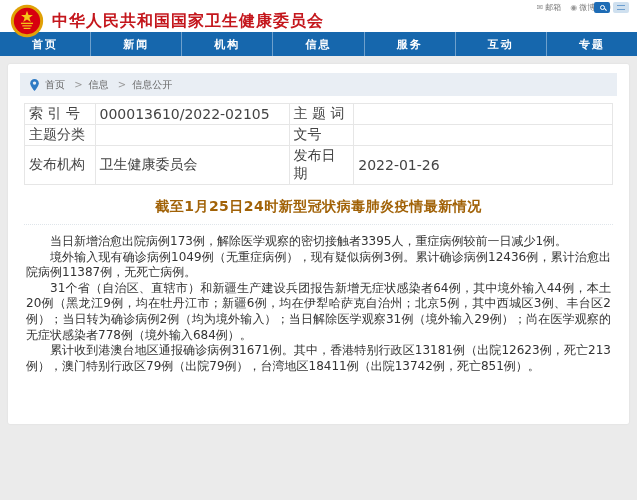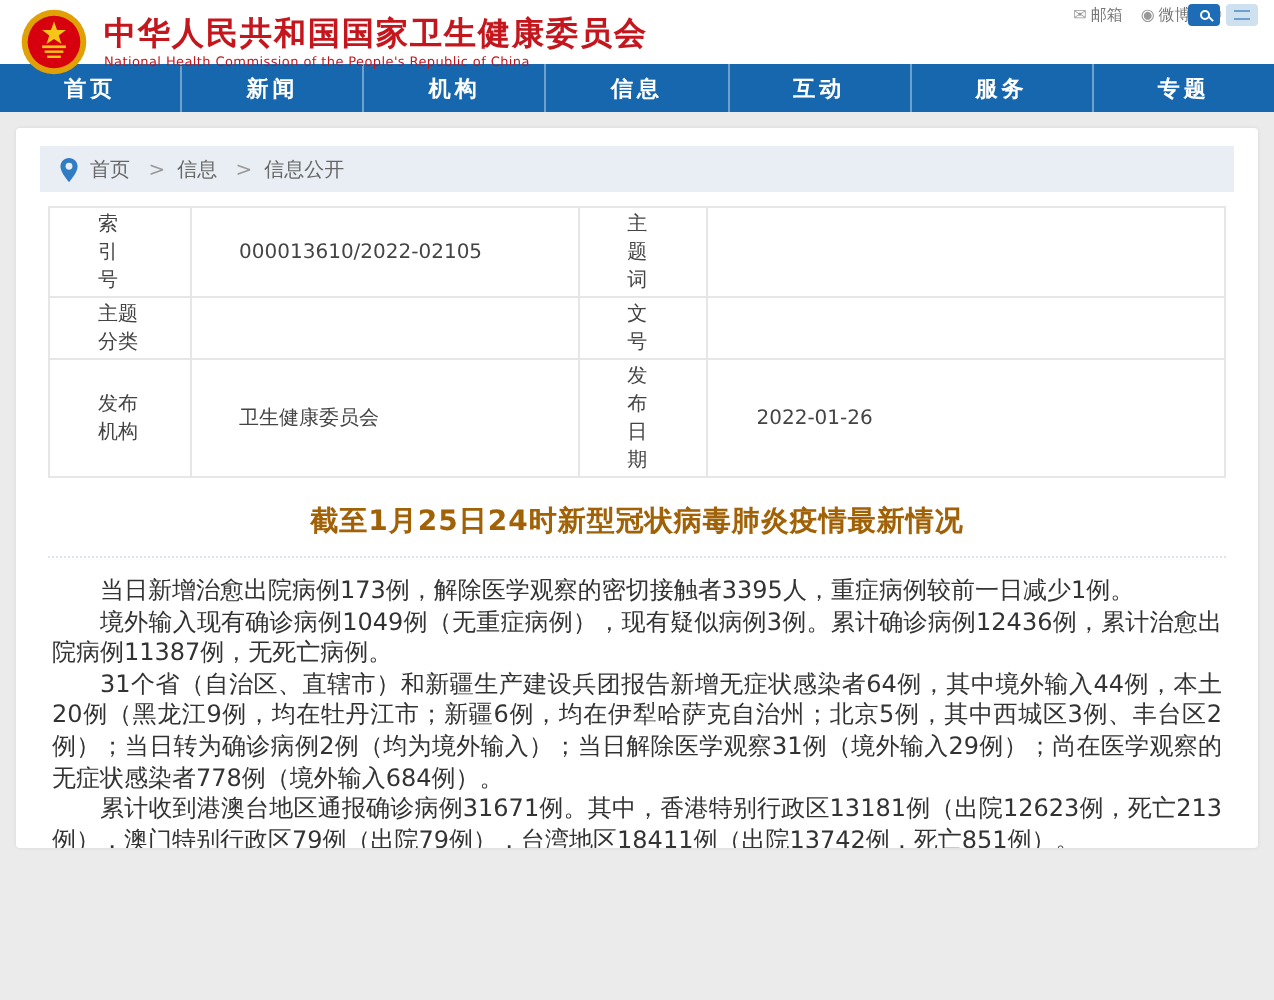--- a/index.html
+++ b/index.html
@@ -34,21 +34,21 @@
   .page { padding:8px 8px 0 8px; }
   .panel { background:#fff; height:360px; border-radius:2px; box-shadow:0 0 2px rgba(0,0,0,.08); overflow:hidden; }
 
   .breadcrumb-bar { margin:9px 12px 7px 12px; height:23px; background:#e9eef4;
     display:flex; align-items:center; padding:0 10px; font-size:10px; color:#666; }
   .pin { width:9px; height:12px; margin-right:6px; flex:0 0 auto; }
   .crumb { cursor:pointer; color:#666; }
   .crumb + .crumb::before { content:attr(data-sep); padding:0 6px; color:#999; cursor:default; }
 
   table.meta { width:calc(100% - 32px); margin:2px 16px 0 16px; border-collapse:collapse; table-layout:fixed; }
-  table.meta td { border:1px solid #e6e6e6; height:18px; font-size:10px; padding:1px 24px; color:#444; }
+  table.meta td { border:1px solid #e6e6e6; height:18px; font-size:14px; padding:1px 4px; color:#444; }
   td.lbl { width:12%; color:#666; }
   td.val1 { width:33%; }
   td.lbl2 { width:11%; color:#666; }
   td.val2 { width:44%; }
 
   .article-title { margin:13px 16px 9px 16px; text-align:center; color:#a16207;
     font-size:14px; font-weight:bold; letter-spacing:.5px;
     padding-bottom:8px; border-bottom:1px dotted #dfe5ea; }
 
   .article-body { margin:0 18px; color:#333; font-size:12px; line-height:15.6px; text-align:justify; }
@@ -62,21 +62,20 @@
     <svg class="emblem" viewBox="0 0 40 40">
       <circle cx="20" cy="20" r="19" fill="#e0a106"></circle>
       <circle cx="20" cy="20" r="15.5" fill="#d7000f"></circle>
       <polygon points="20,8 21.8,13 27,13 22.8,16.2 24.4,21.2 20,18.2 15.6,21.2 17.2,16.2 13,13 18.2,13" fill="#f5c518"></polygon>
       <rect x="13" y="22" width="14" height="1.6" fill="#f5c518"></rect>
       <rect x="14.5" y="25" width="11" height="1.4" fill="#f5c518"></rect>
       <rect x="16" y="28" width="8" height="1.4" fill="#f5c518"></rect>
     </svg>
     <div class="titles">
       <div class="title-cn">中华人民共和国国家卫生健康委员会</div>
-      <div class="title-en">National Health Commission of the People's Republic of China</div>
     </div>
   </div>
   <div class="quick">
 
       <span class="qlink">
         <span class="q-ico">✉</span>
         <span>邮箱</span>
       </span>
 
       <span class="qlink">
@@ -103,23 +102,23 @@
 <div class="main-nav">
 
     <div class="nav-item">首页</div>
 
     <div class="nav-item">新闻</div>
 
     <div class="nav-item">机构</div>
 
     <div class="nav-item">信息</div>
 
+    <div class="nav-item">服务</div>
+
     <div class="nav-item">互动</div>
-
-    <div class="nav-item">服务</div>
 
     <div class="nav-item">专题</div>
   </div>
 
 <div class="page">
   <div class="panel">
 
     <div class="breadcrumb-bar">
       <svg class="pin" viewBox="0 0 10 14">
         <path d="M5 0C2.2 0 0 2.2 0 4.9 0 8.5 5 14 5 14s5-5.5 5-9.1C10 2.2 7.8 0 5 0z" fill="#2f7bc4"></path>

